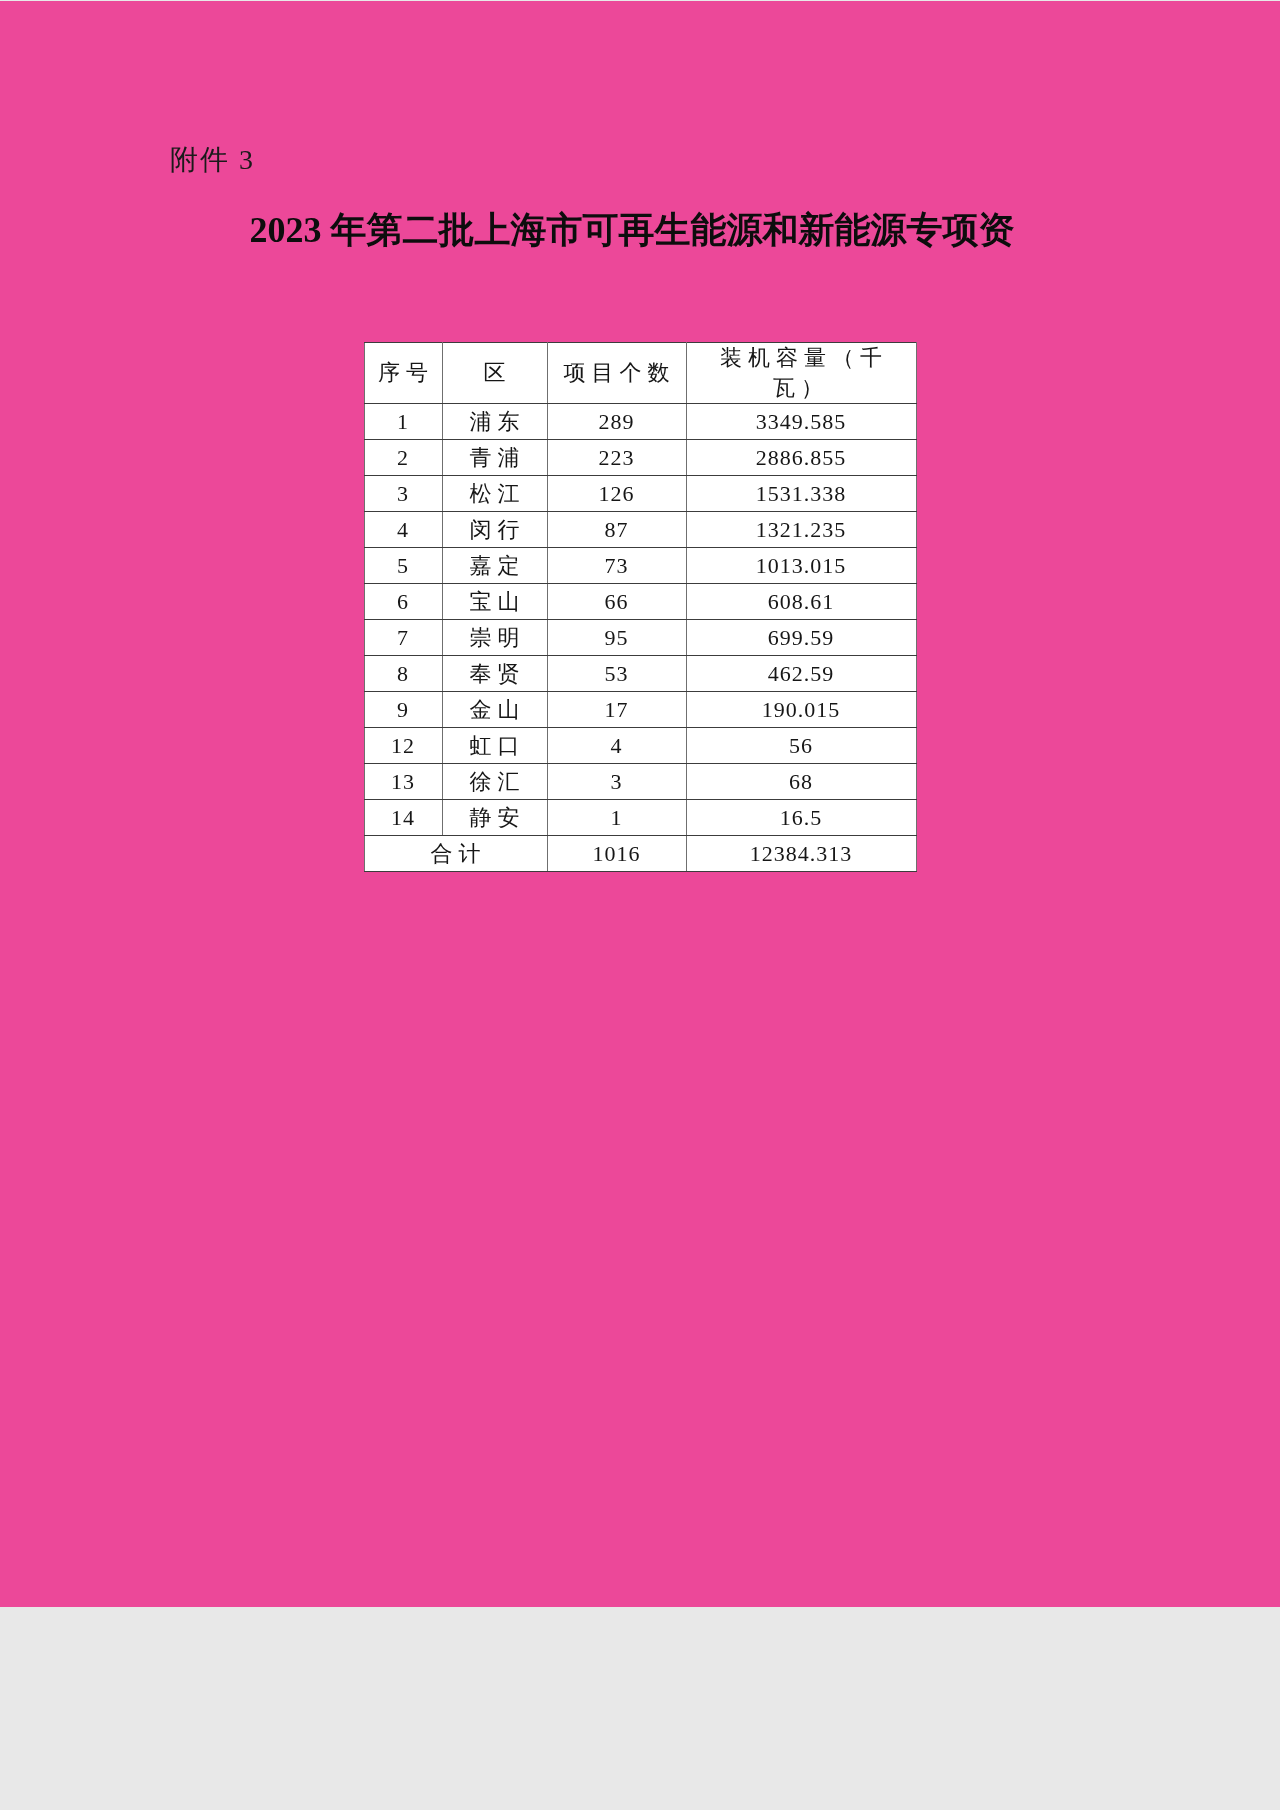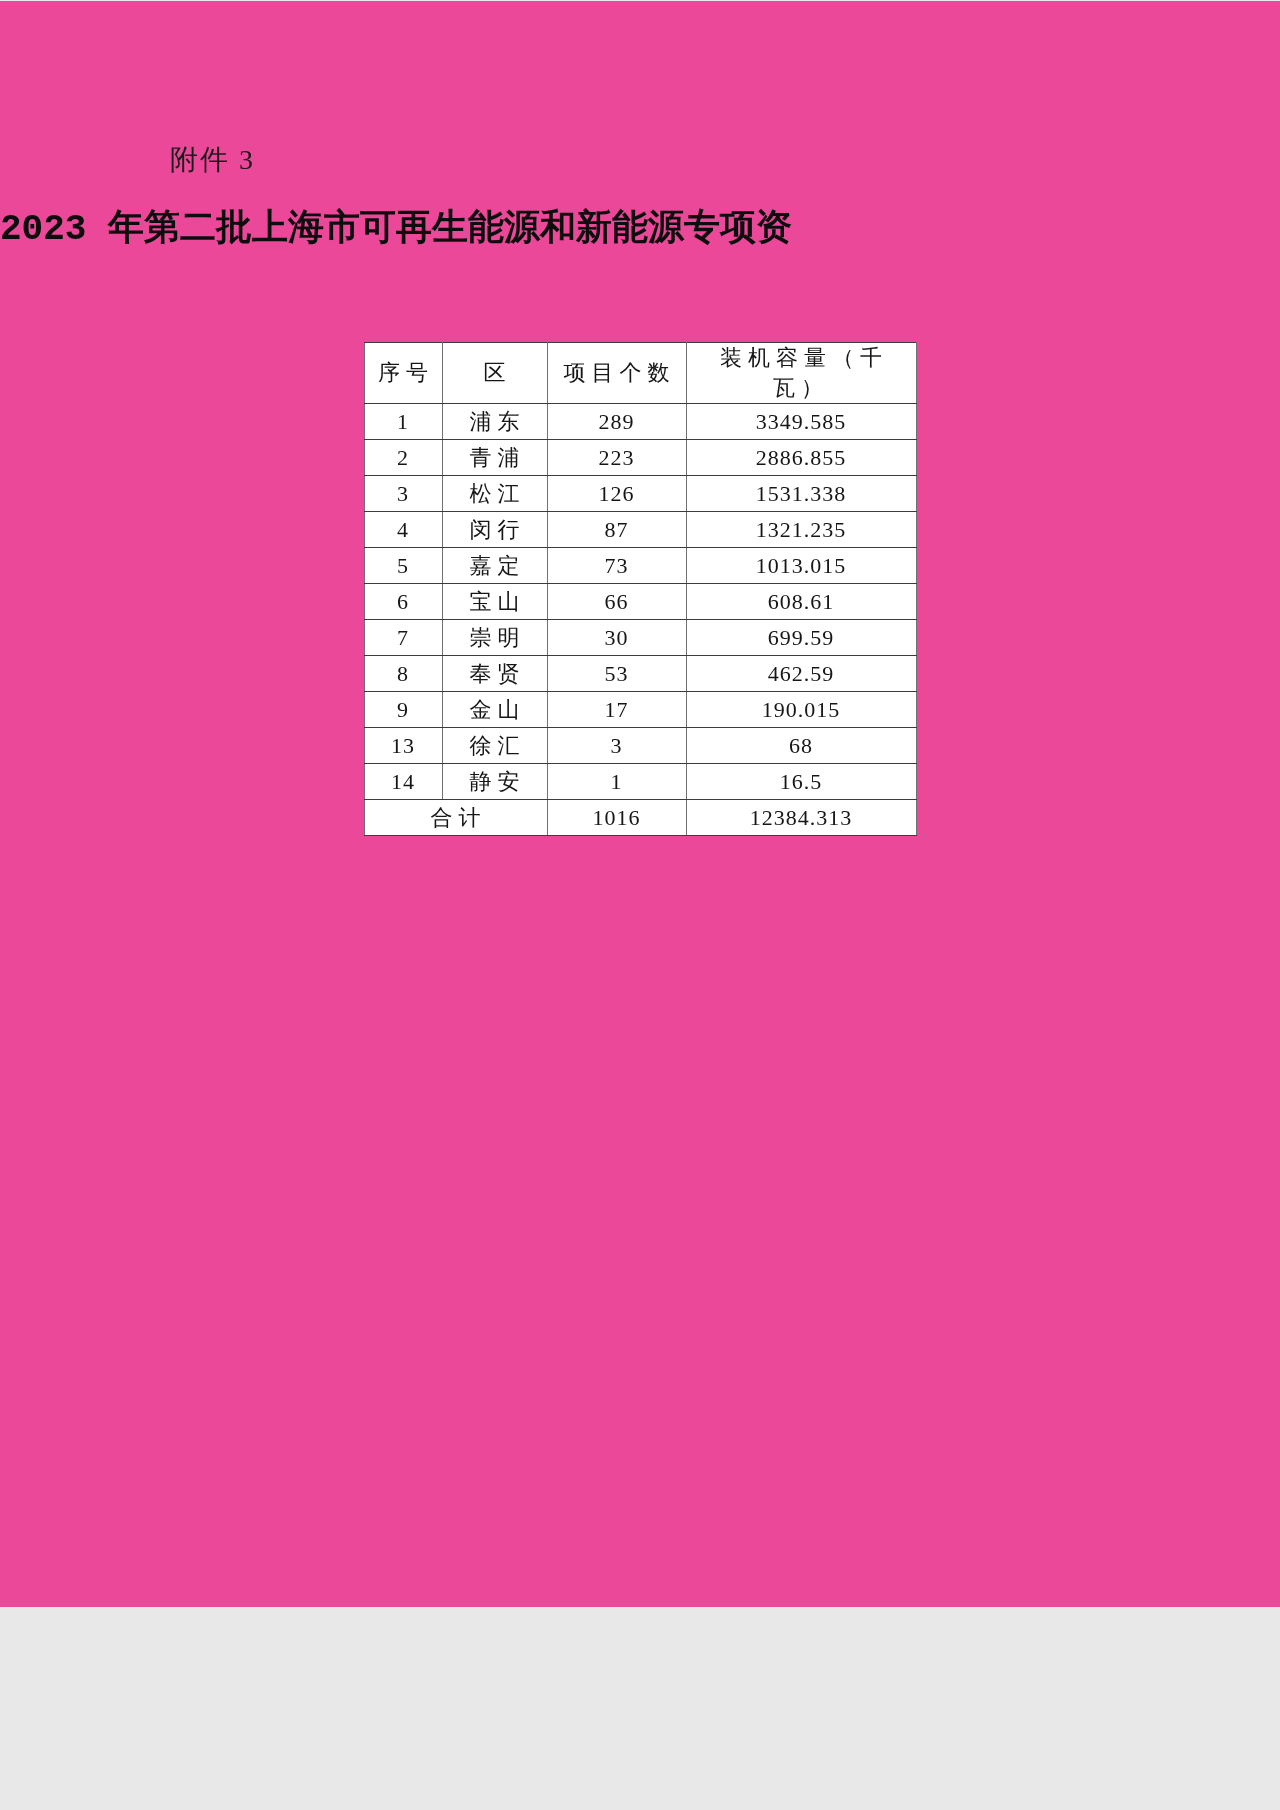--- a/index.html
+++ b/index.html
@@ -23,26 +23,25 @@
     top: 140px;
     font-size: 28px;
     letter-spacing: 2px;
     color: #1a1a1a;
   }
   .doc-title {
     position: absolute;
     left: 0;
     right: 16px;
     top: 186px;
-    text-align: left;
+    text-align: center;
     font-weight: 700;
     font-size: 36px;
     line-height: 86px;
     color: #0d0d0d;
-    font-family: Liberation Mono, monospace;
   }
   .table-wrap {
     position: absolute;
     left: 0;
     right: 0;
     top: 341px;
     display: flex;
     justify-content: center;
   }
   table.awards {
@@ -147,40 +146,46 @@
   <tr>
     <td class="num">6</td>
     <td class="cn">宝山</td>
     <td class="num">66</td>
     <td class="num">608.61</td>
   </tr>
 
   <tr>
     <td class="num">7</td>
     <td class="cn">崇明</td>
-    <td class="num">30</td>
+    <td class="num">95</td>
     <td class="num">699.59</td>
   </tr>
 
   <tr>
     <td class="num">8</td>
     <td class="cn">奉贤</td>
     <td class="num">53</td>
     <td class="num">462.59</td>
   </tr>
 
   <tr>
     <td class="num">9</td>
     <td class="cn">金山</td>
     <td class="num">17</td>
     <td class="num">190.015</td>
   </tr>
 
 
 
+  <tr>
+    <td class="num">12</td>
+    <td class="cn">虹口</td>
+    <td class="num">4</td>
+    <td class="num">56</td>
+  </tr>
 
   <tr>
     <td class="num">13</td>
     <td class="cn">徐汇</td>
     <td class="num">3</td>
     <td class="num">68</td>
   </tr>
 
   <tr>
     <td class="num">14</td>

